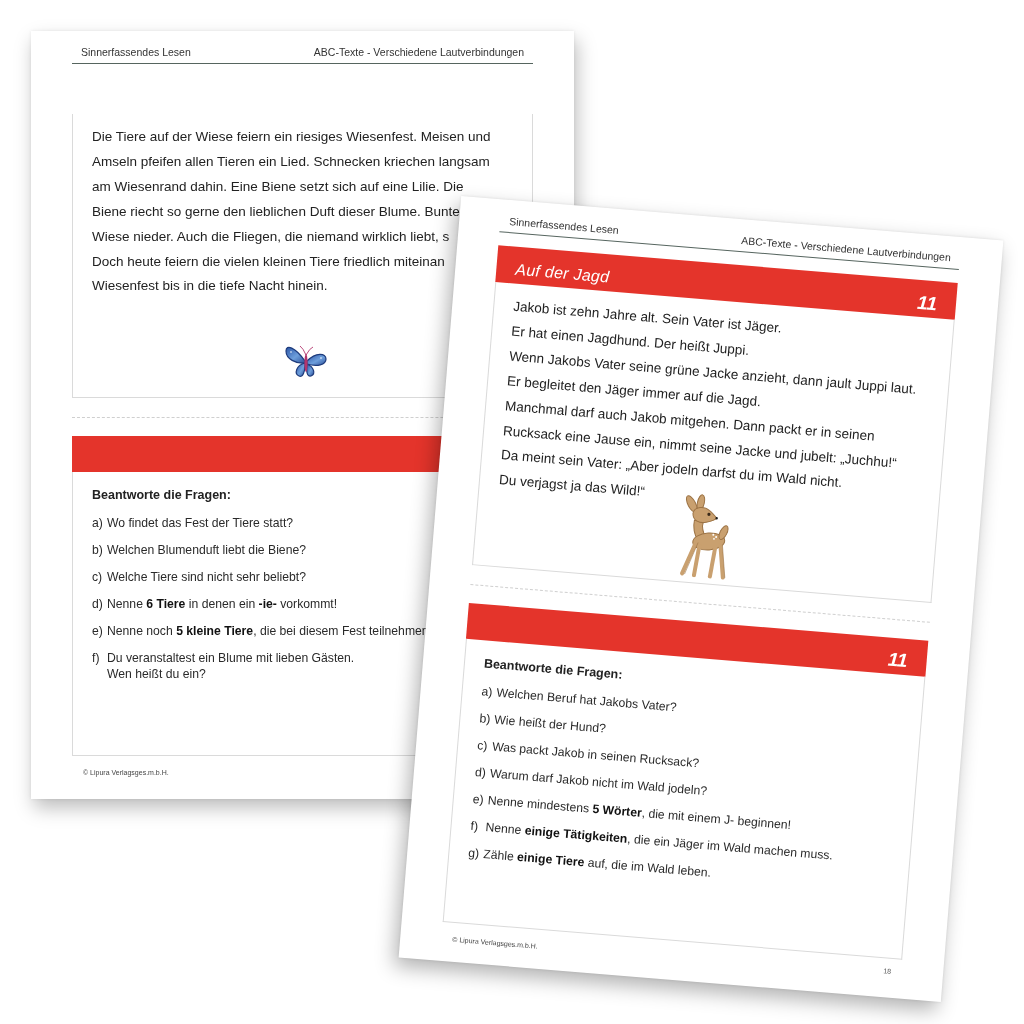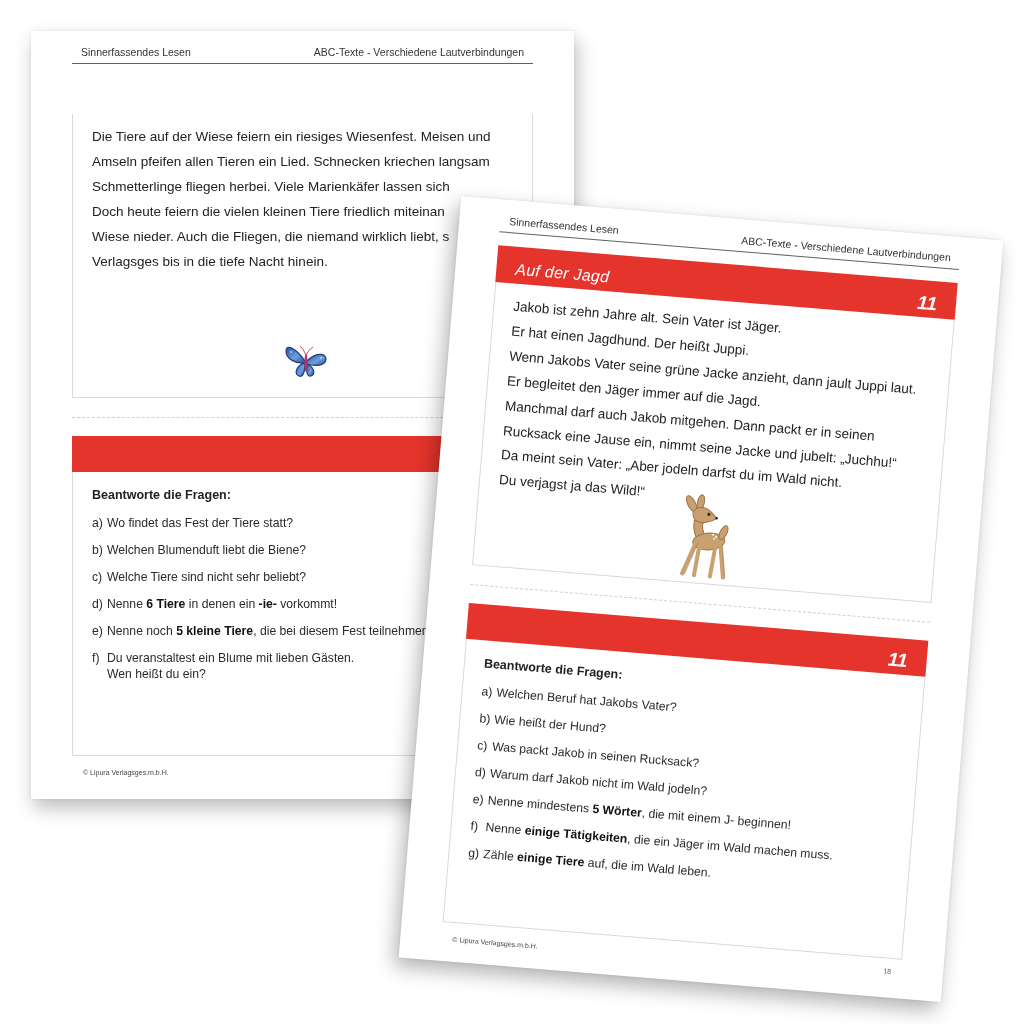--- a/index.html
+++ b/index.html
@@ -64,24 +64,25 @@
 <div class="page left">
   <div class="hdr">
     <span>Sinnerfassendes Lesen</span>
     <span>ABC-Texte - Verschiedene Lautverbindungen</span>
   </div>
 
 
   <div class="box story">
     <div class="line">Die Tiere auf der Wiese feiern ein riesiges Wiesenfest. Meisen und</div>
     <div class="line">Amseln pfeifen allen Tieren ein Lied. Schnecken kriechen langsam</div>
-    <div class="line">Schmetterlinge fliegen herbei. Viele Marienkäfer lassen sich</div>
+    <div class="line">am Wiesenrand dahin. Eine Biene setzt sich auf eine Lilie. Die</div>
+    <div class="line">Biene riecht so gerne den lieblichen Duft dieser Blume. Bunte</div>
+    <div class="line">Wiese nieder. Auch die Fliegen, die niemand wirklich liebt, s</div>
     <div class="line">Doch heute feiern die vielen kleinen Tiere friedlich miteinan</div>
-    <div class="line">Wiese nieder. Auch die Fliegen, die niemand wirklich liebt, s</div>
-    <div class="line">Verlagsges bis in die tiefe Nacht hinein.</div>
+    <div class="line">Wiesenfest bis in die tiefe Nacht hinein.</div>
   </div>
 
   <svg class="butterfly" viewBox="0 0 46 36">
     <defs>
       <linearGradient id="wingG" x1="0" y1="0" x2="1" y2="1">
         <stop offset="0" stop-color="#2a55a6"></stop>
         <stop offset="0.55" stop-color="#6e9fdc"></stop>
         <stop offset="1" stop-color="#2b4f98"></stop>
       </linearGradient>
     </defs>

